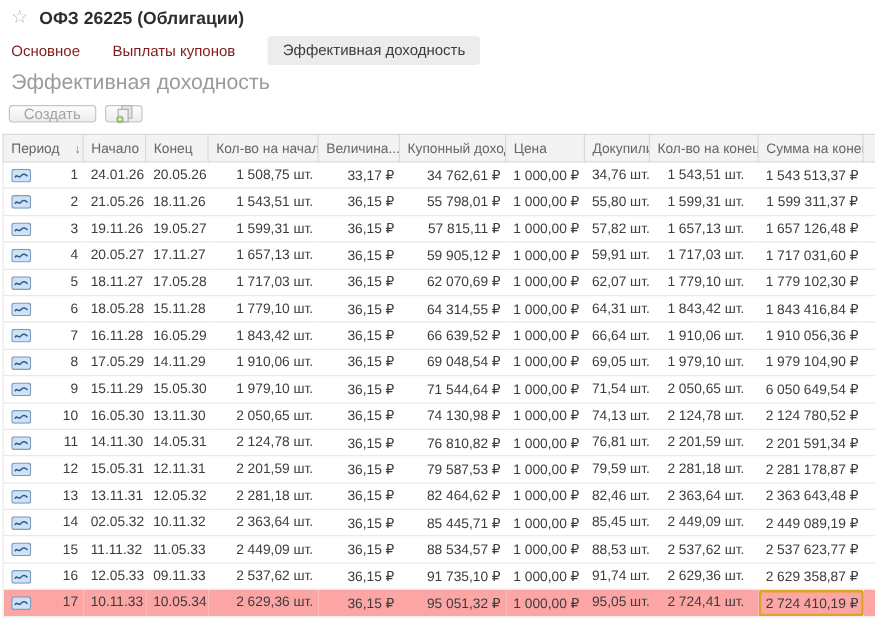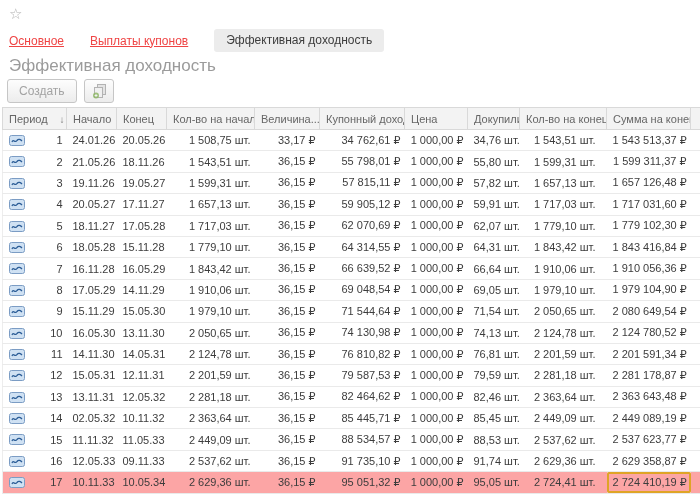--- a/index.html
+++ b/index.html
@@ -7,31 +7,31 @@
     width:700px;height:503px;overflow:hidden;background:#fff;
     font-family:"Liberation Sans","DejaVu Sans",sans-serif;
     -webkit-font-smoothing:antialiased;
   }
   
   .titlebar{display:flex;align-items:center;padding:5px 8px 0 9px;height:17px;}
   .star{color:#b3b3b3;font-size:15px;line-height:15px;cursor:pointer;}
   .title{margin-left:9px;font-size:14px;font-weight:bold;color:#2d2d2d;white-space:nowrap;}
   
   .tabbar{display:flex;align-items:center;margin:8px 0 0 9px;height:21px;}
-  .tab{font-size:12px;color:#ef4444;text-decoration:underline;margin-right:26px;cursor:pointer;white-space:nowrap;}
+  .tab{font-size:12px;color:#7f1d1d;margin-right:26px;cursor:pointer;white-space:nowrap;}
   .tab.active{
     background:#ececec;color:#3d3d3d;text-decoration:none;
     padding:4px 12px 5px 12px;border-radius:3px;margin-right:0;cursor:default;
   }
   
   .heading{margin:6px 0 0 9px;font-size:17px;line-height:18px;color:#9b9b9b;white-space:nowrap;}
   
   .toolbar{display:flex;align-items:center;margin:5px 0 0 7px;height:22px;}
   .btn{
-    box-sizing:border-box;height:24px;border:1px solid #c6c6c6;border-radius:3px;
+    box-sizing:border-box;height:14px;border:1px solid #c6c6c6;border-radius:3px;
     background:linear-gradient(#fdfdfd,#ececec);display:inline-flex;align-items:center;justify-content:center;
   }
   .btn-create{padding:0 11px;font-size:12px;color:#a3a3a3;}
   .btn-copy{width:30px;margin-left:7px;}
   
   table{
     border-collapse:collapse;table-layout:fixed;width:700px;
     margin:5px 0 0 2px;font-size:11px;
   }
   th{
@@ -53,20 +53,21 @@
   td.cstub,th.cstub{padding:0;}
   td.cstub{border-right:1px solid #ededed;}
   tr.current td{background:#fca5a5;}
   td.focused{box-shadow:inset 0 0 0 2px #dfa426;border-radius:2px;margin-left:36px;}
 </style>
 </head>
 <body>
 
 <div class="titlebar">
   <span class="star">☆</span>
+  <span class="title">ОФЗ 26225 (Облигации)</span>
 </div>
 
 <div class="tabbar">
     <div class="tab">Основное</div>
     <div class="tab">Выплаты купонов</div>
     <div class="tab active">Эффективная доходность</div>
   </div>
 
 <div class="heading">Эффективная доходность</div>
 
@@ -246,21 +247,21 @@
             <path d="M3 7 C4.5 3.5 6 8.5 8 5.5 C9.5 3.5 11.5 4.5 13 6" fill="none" stroke="#2a5c96" stroke-width="1.3"></path>
           </svg><span>9</span></td>
         <td class="c1"><span>15.11.29</span></td>
         <td class="c2"><span>15.05.30</span></td>
         <td class="c3 num"><span>1 979,10 шт.</span></td>
         <td class="c4 num"><span>36,15 ₽</span></td>
         <td class="c5 num"><span>71 544,64 ₽</span></td>
         <td class="c6 num"><span>1 000,00 ₽</span></td>
         <td class="c7 num"><span>71,54 шт.</span></td>
         <td class="c8 num"><span>2 050,65 шт.</span></td>
-        <td class="c9 num"><span>2 080 649,54 ₽</span></td>
+        <td class="c9 num"><span>6 050 649,54 ₽</span></td>
         <td class="cstub"></td>
       </tr>
       <tr>
         <td class="c0"><svg width="16" height="11" viewBox="0 0 16 11">
             <rect x="0.5" y="0.5" width="15" height="10" rx="2" fill="#cfe1f3" stroke="#7b9cc4"></rect>
             <path d="M3 7 C4.5 3.5 6 8.5 8 5.5 C9.5 3.5 11.5 4.5 13 6" fill="none" stroke="#2a5c96" stroke-width="1.3"></path>
           </svg><span>10</span></td>
         <td class="c1"><span>16.05.30</span></td>
         <td class="c2"><span>13.11.30</span></td>
         <td class="c3 num"><span>2 050,65 шт.</span></td>

